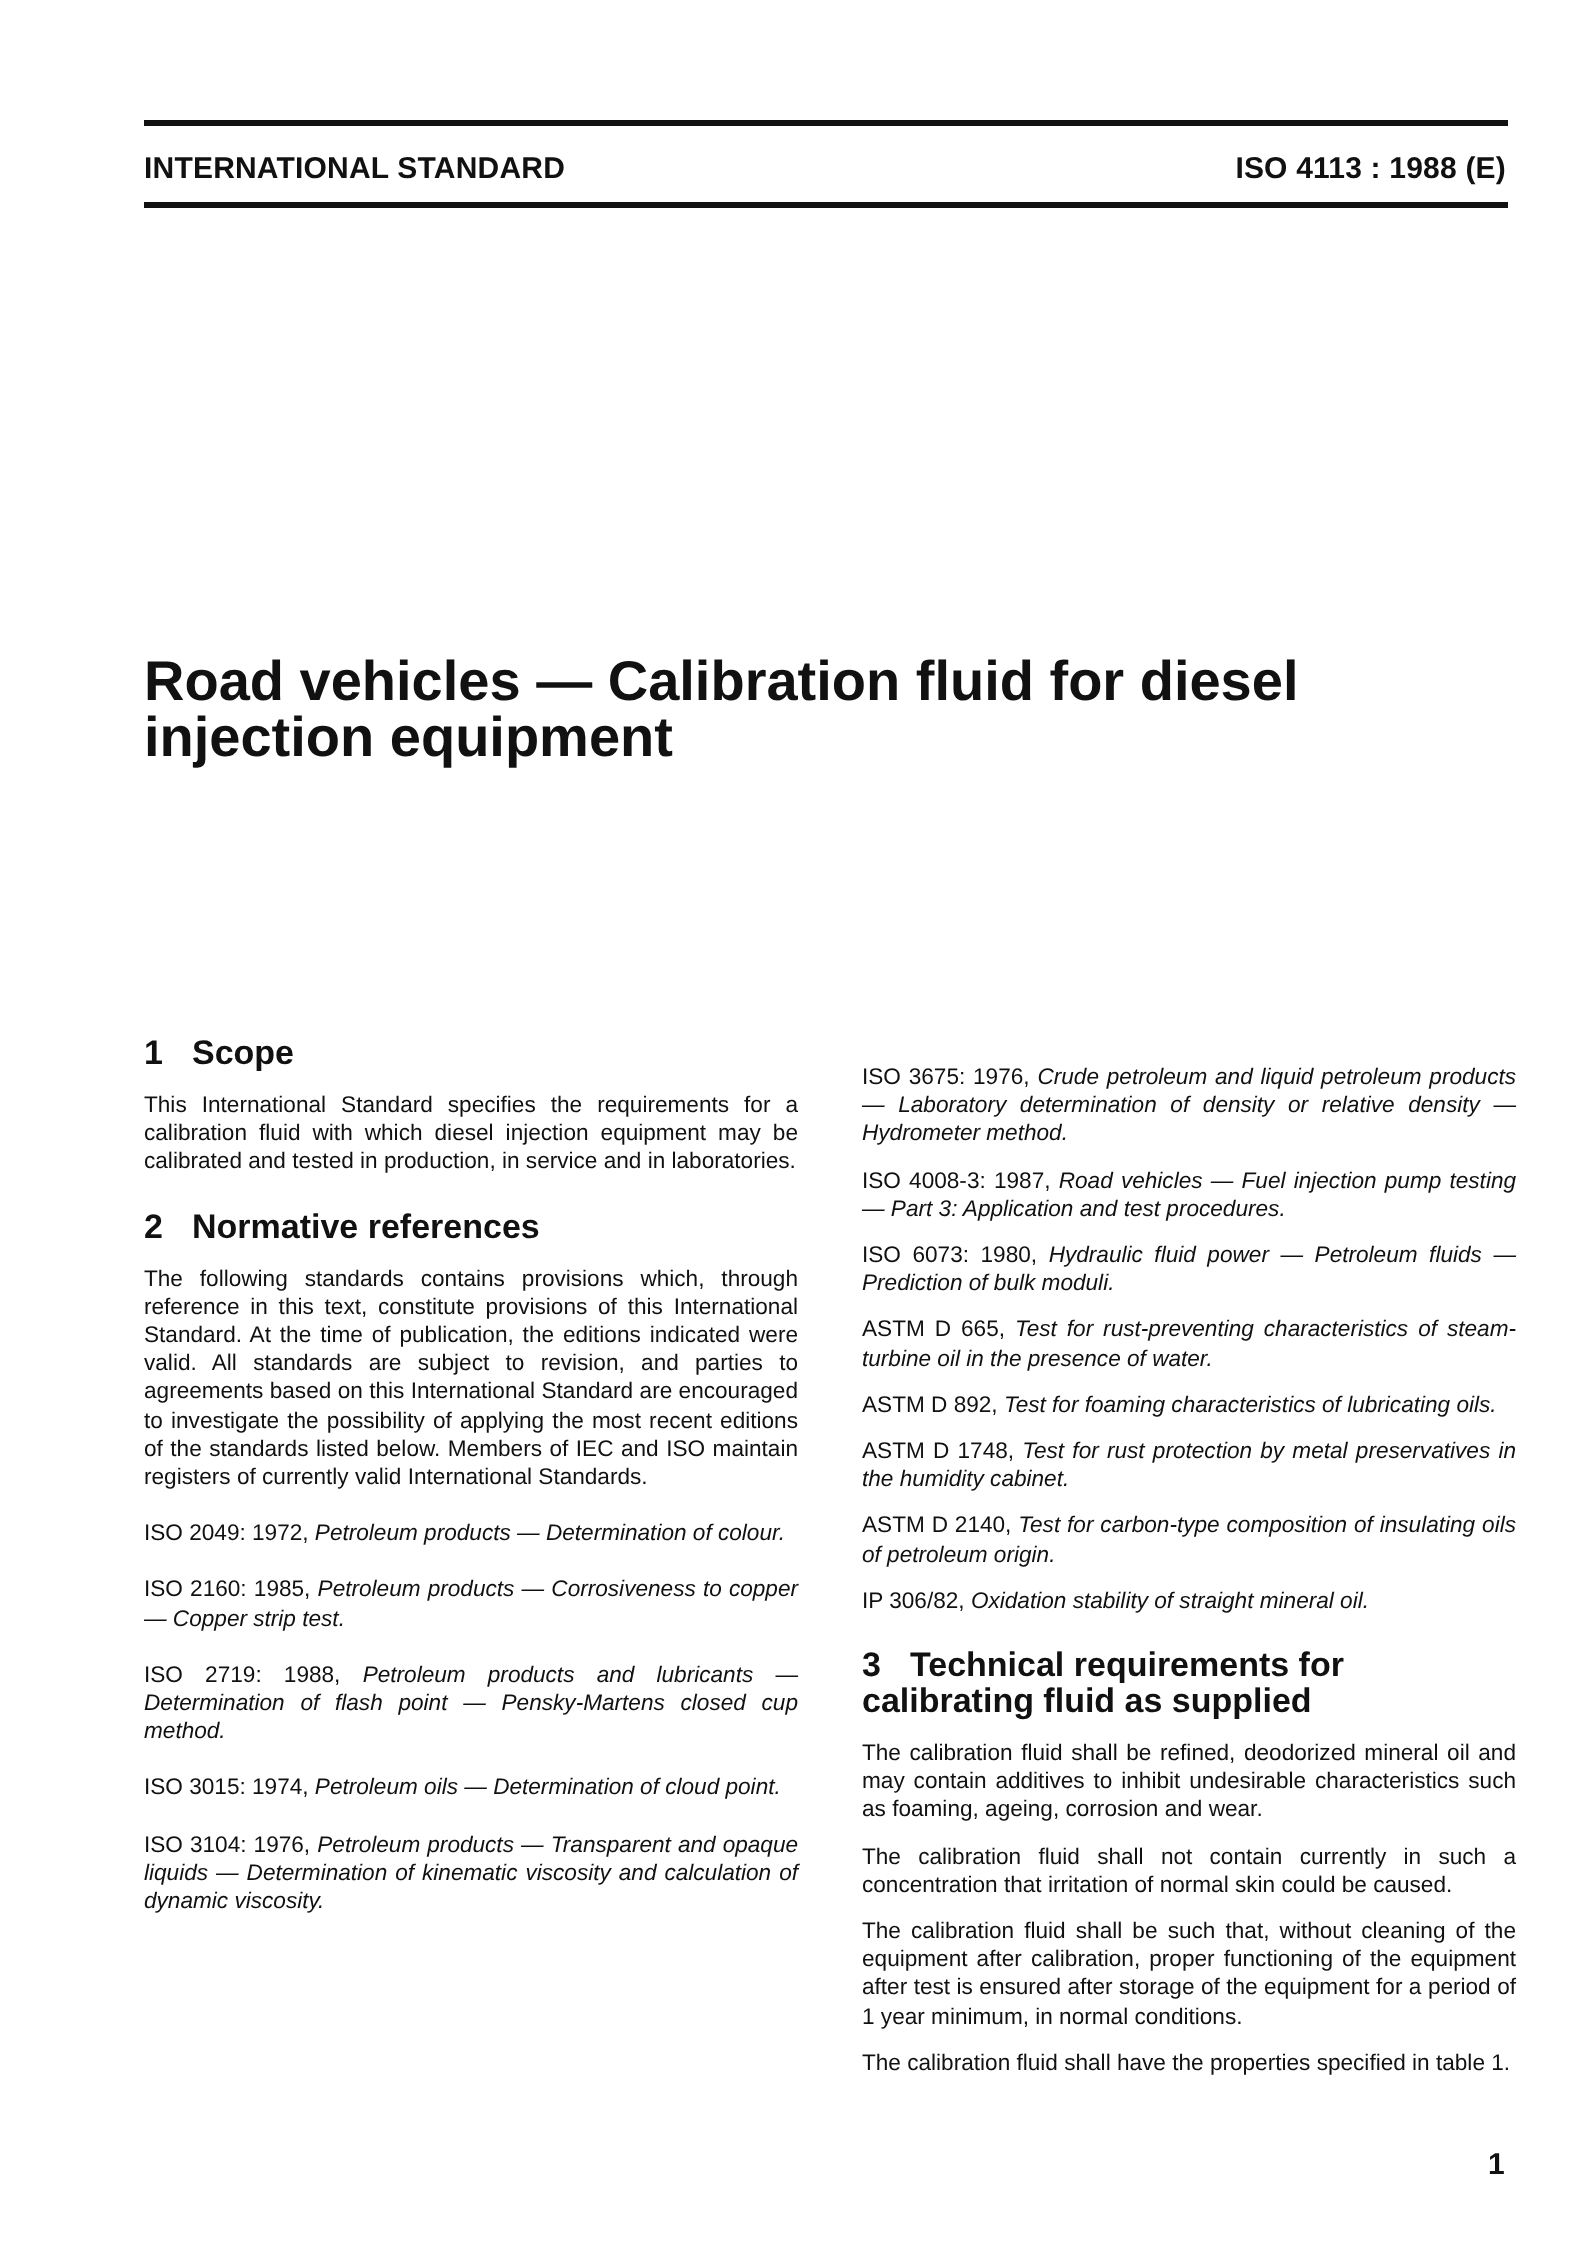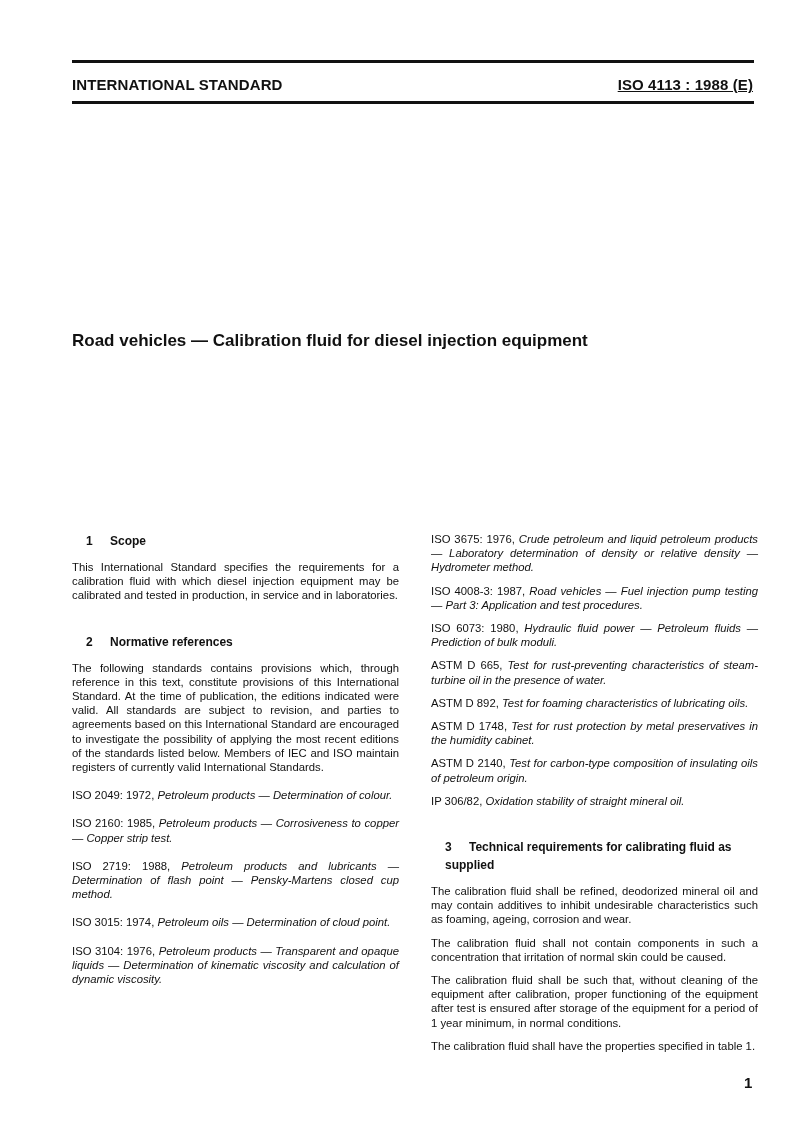--- a/index.html
+++ b/index.html
@@ -2,26 +2,26 @@
 <html><head>
 <meta charset="utf-8">
 <style>
   html, body { margin: 0; padding: 0; background: #ffffff; }
   body { width: 796px; height: 1122px; position: relative; overflow: hidden; color: #111; font-family: "Liberation Sans", sans-serif; }
   .rule { position: absolute; left: 72px; width: 682px; height: 3px; background: #111; }
   .rule.top { top: 60px; }
   .rule.bottom { top: 101px; }
   .hdr { position: absolute; top: 76px; font-weight: bold; font-size: 15px; letter-spacing: 0.1px; }
   .hdr.left { left: 72px; }
-  .hdr.right { right: 43px; text-decoration: underline; }
-  .title { position: absolute; left: 72px; top: 327px; width: 640px; font-weight: bold; font-size: 17px; line-height: 28px; margin: 0; }
+  .hdr.right { right: 43px; }
+  .title { position: absolute; left: 72px; top: 327px; width: 640px; font-weight: bold; font-size: 28px; line-height: 28px; margin: 0; }
   .col { position: absolute; top: 518px; width: 327px; font-size: 11.3px; line-height: 14.2px; }
   .col.left { left: 72px; }
   .col.right { left: 431px; top: 532px; }
-  h2 { font-size: 12px; font-weight: bold; margin: 14px; line-height: 18px; }
+  h2 { font-size: 17px; font-weight: bold; margin: 0; line-height: 18px; }
   h2 .num { display: inline-block; width: 24px; }
   p { margin: 0; text-align: justify; }
   .sec-head { margin-bottom: 10px; }
   .gap-s { height: 9px; }
   .gap-m { height: 14px; }
   .gap-l { height: 16px; }
   .ref { margin: 0; text-align: justify; }
   .ref i { font-style: italic; }
   .pageno { position: absolute; left: 744px; top: 1074px; font-weight: bold; font-size: 15px; }
 </style>
@@ -67,20 +67,20 @@
   <div class="gap-s"></div>
   <p class="ref"><span>ASTM D 1748,</span> <i>Test for rust protection by metal preservatives in the humidity cabinet.</i></p>
   <div class="gap-s"></div>
   <p class="ref"><span>ASTM D 2140,</span> <i>Test for carbon-type composition of insulating oils of petroleum origin.</i></p>
   <div class="gap-s"></div>
   <p class="ref"><span>IP 306/82,</span> <i>Oxidation stability of straight mineral oil.</i></p>
   <div class="gap-l"></div>
   <h2 class="sec-head"><span class="num">3</span><span>Technical requirements for calibrating fluid as supplied</span></h2>
   <p>The calibration fluid shall be refined, deodorized mineral oil and may contain additives to inhibit undesirable characteristics such as foaming, ageing, corrosion and wear.</p>
   <div class="gap-s"></div>
-  <p>The calibration fluid shall not contain components in such a concentration that irritation of normal skin could be caused.</p>
+  <p>The calibration fluid shall not contain currently in such a concentration that irritation of normal skin could be caused.</p>
   <div class="gap-s"></div>
   <p>The calibration fluid shall be such that, without cleaning of the equipment after calibration, proper functioning of the equipment after test is ensured after storage of the equipment for a period of 1 year minimum, in normal conditions.</p>
   <div class="gap-s"></div>
   <p>The calibration fluid shall have the properties specified in table 1.</p>
 </div>
 
 <div class="pageno">1</div>
 
 </body></html>

